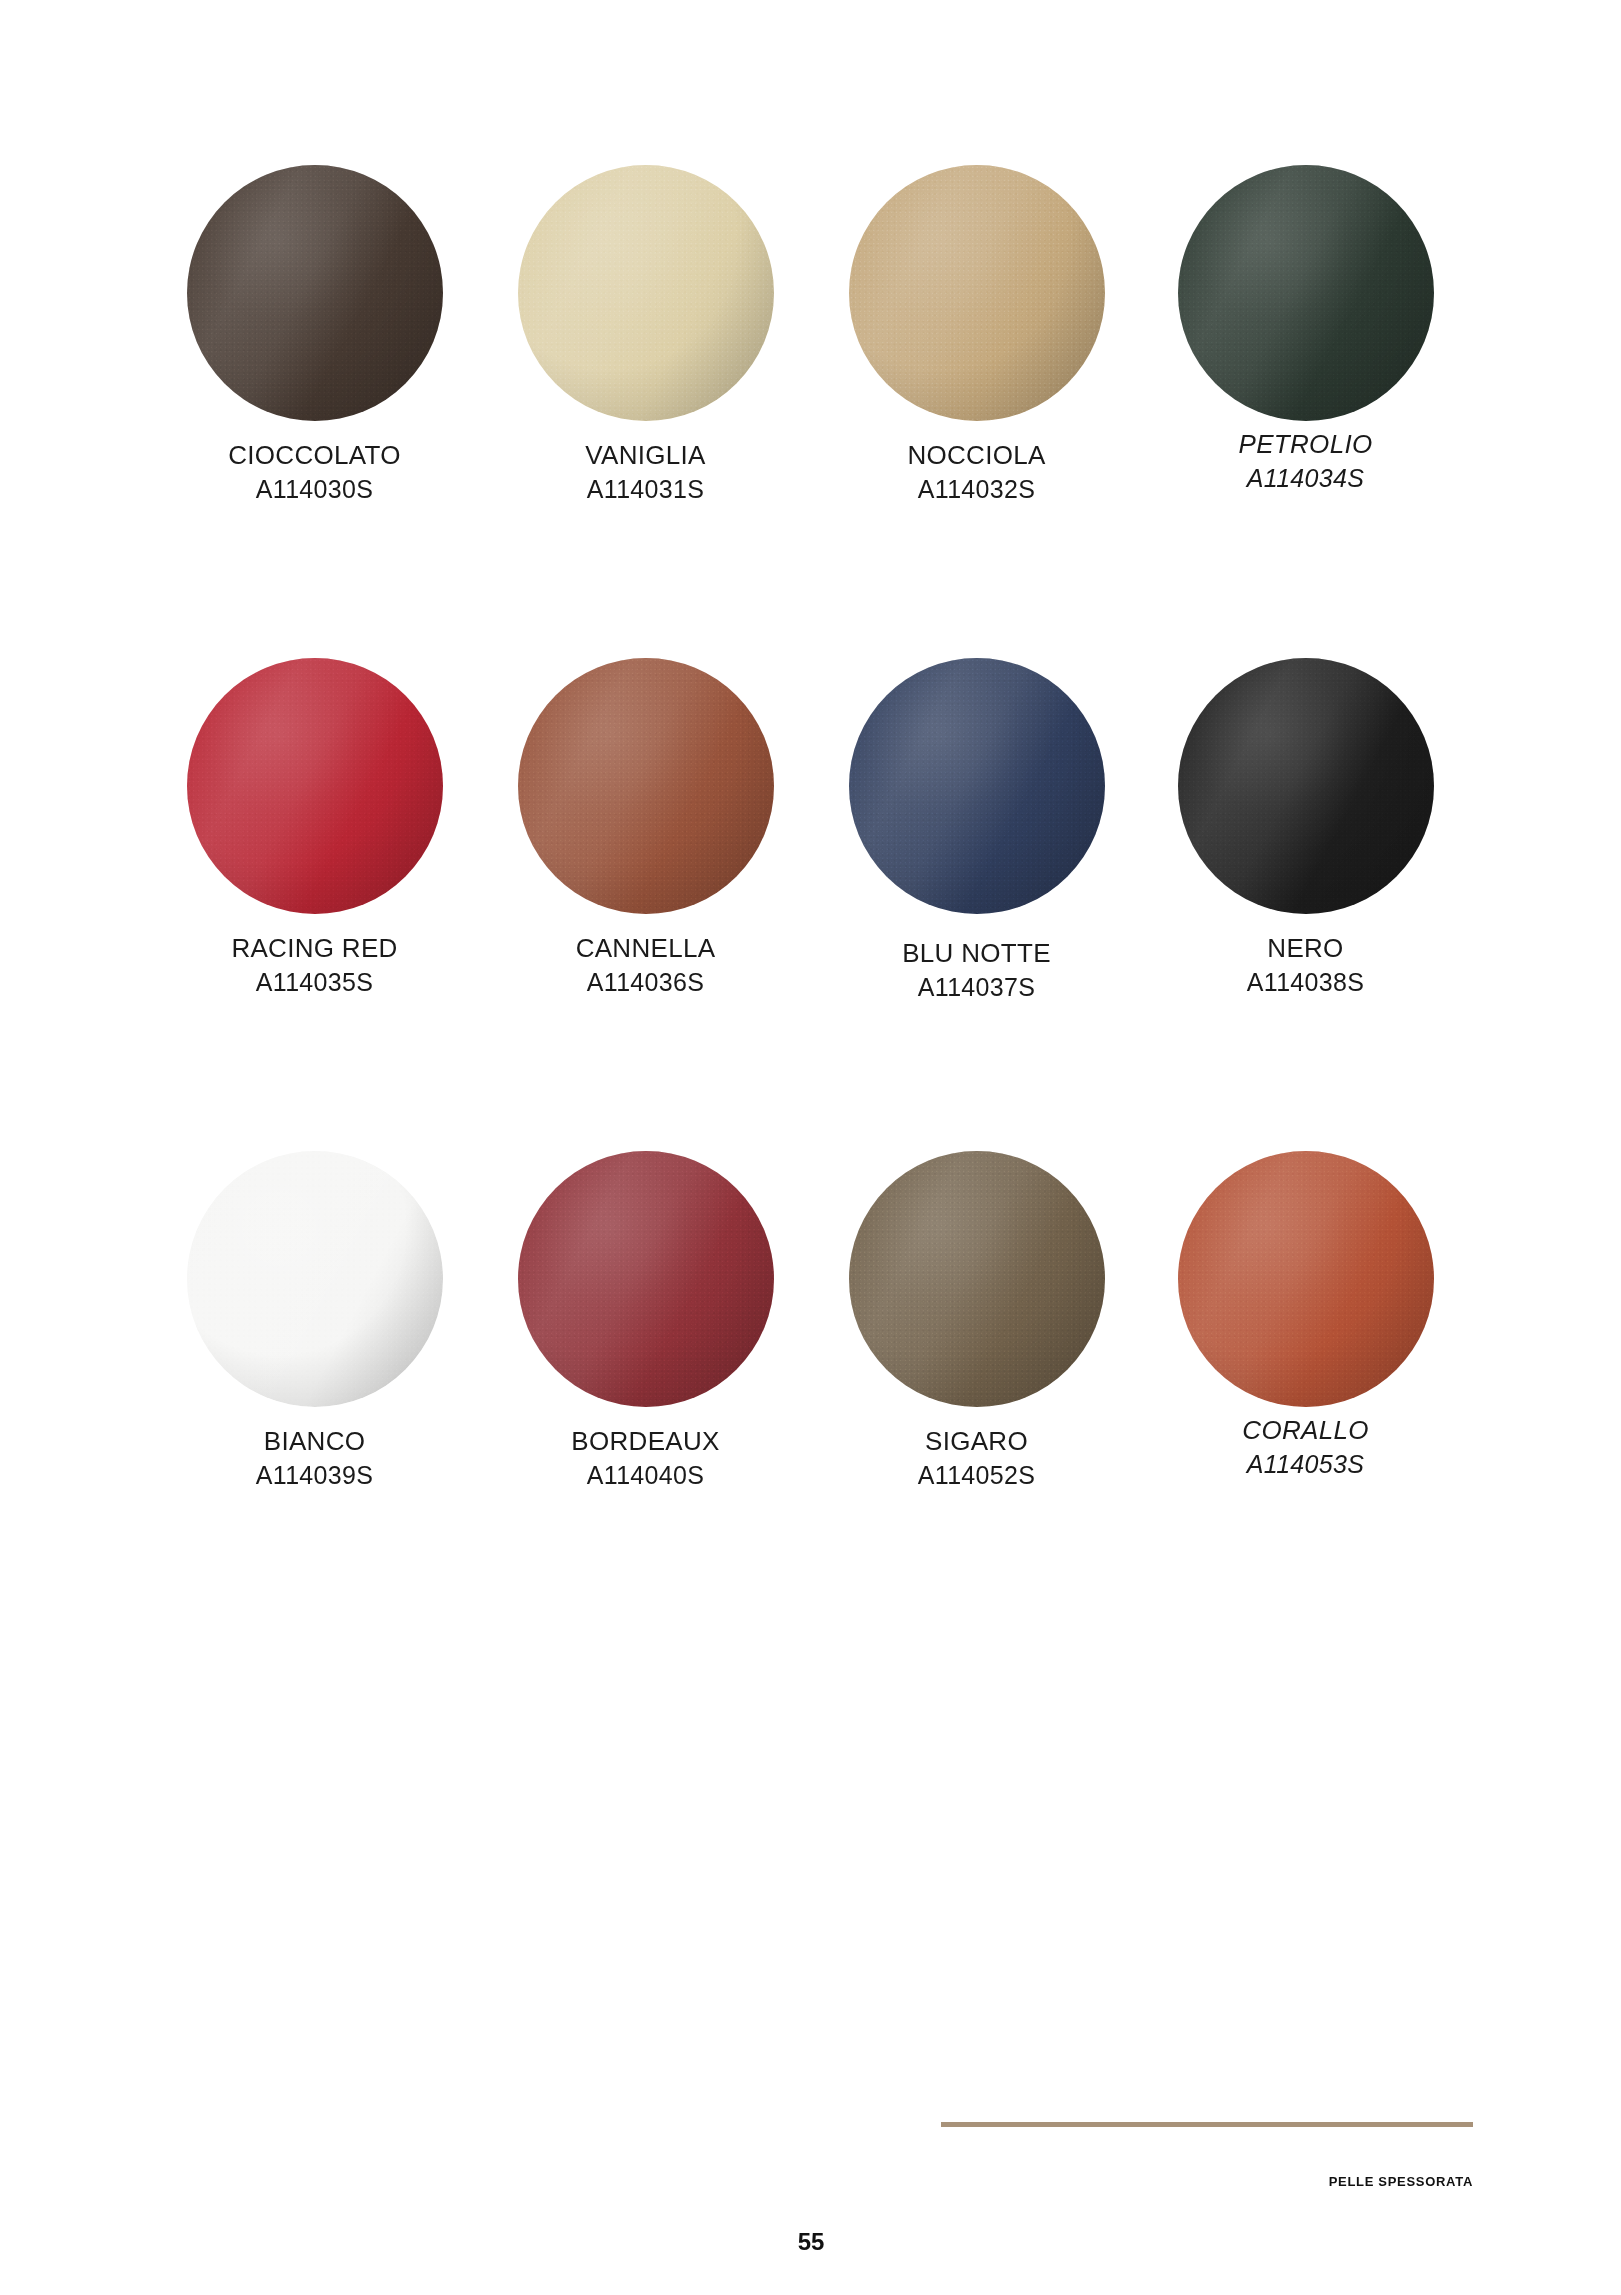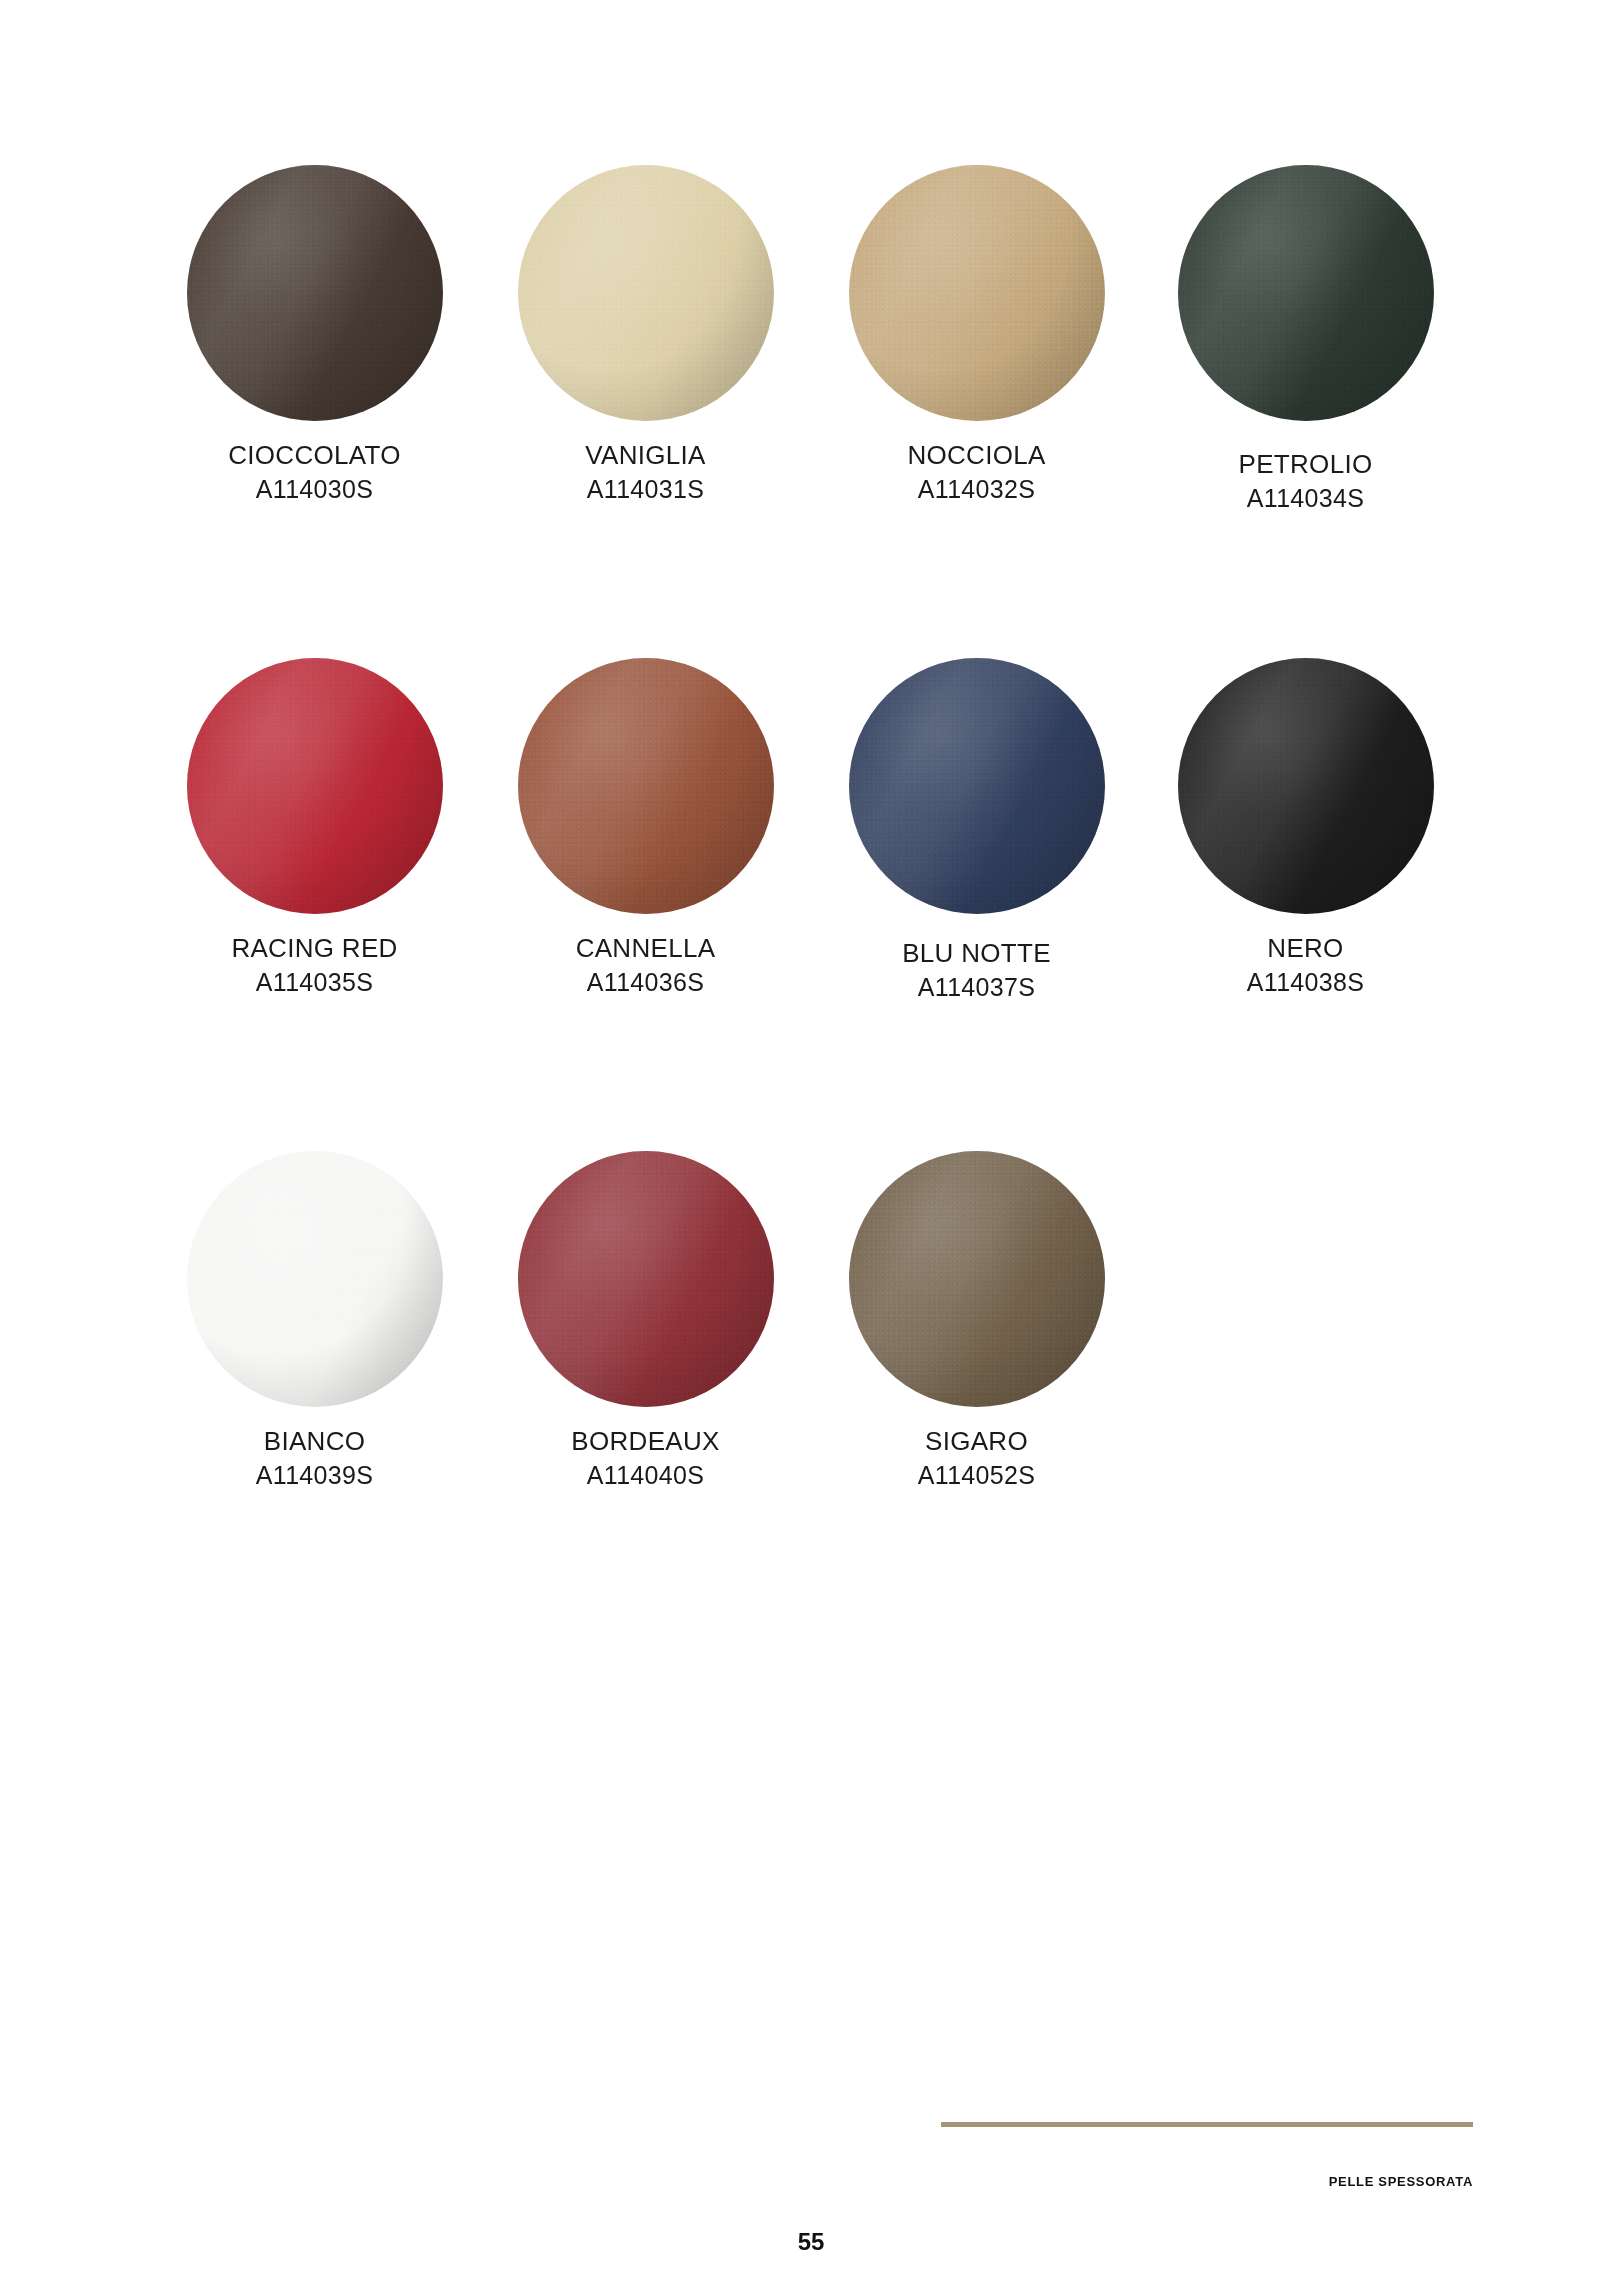--- a/index.html
+++ b/index.html
@@ -100,21 +100,21 @@
   .label .name{
     display:block;
     font-size:26px;
     letter-spacing:0.3px;
   }
   .label .code{
     display:block;
     font-size:25px;
     letter-spacing:0.3px;
   }
-  .label.up{margin-top:26px;}
+  .label.up{margin-top:6px;font-style:italic;}
   .label.down{margin-top:22px;}
 
   
   .footer-rule{
     position:absolute;
     left:941px; top:2122px;
     width:532px; height:4.5px;
     background:#a89279;
   }
   .footer-title{
@@ -274,20 +274,31 @@
           <div class="swatch" style="background-color: rgb(112, 96, 74);">
             <div class="grain"></div>
           </div>
         </div>
         <div class="label">
           <span class="name">SIGARO</span>
           <span class="code">A114052S</span>
         </div>
       </div>
 
+      <div class="cell c3">
+        <div class="swatch-wrap">
+          <div class="swatch" style="background-color: rgb(179, 81, 53);">
+            <div class="grain"></div>
+          </div>
+        </div>
+        <div class="label up">
+          <span class="name">CORALLO</span>
+          <span class="code">A114053S</span>
+        </div>
+      </div>
     </div>
 
   </div>
 
   <div class="footer-rule" style="background: rgb(168, 146, 121);"></div>
   <div class="footer-title">PELLE SPESSORATA</div>
   <div class="page-number">55</div>
 
 </div>
 

